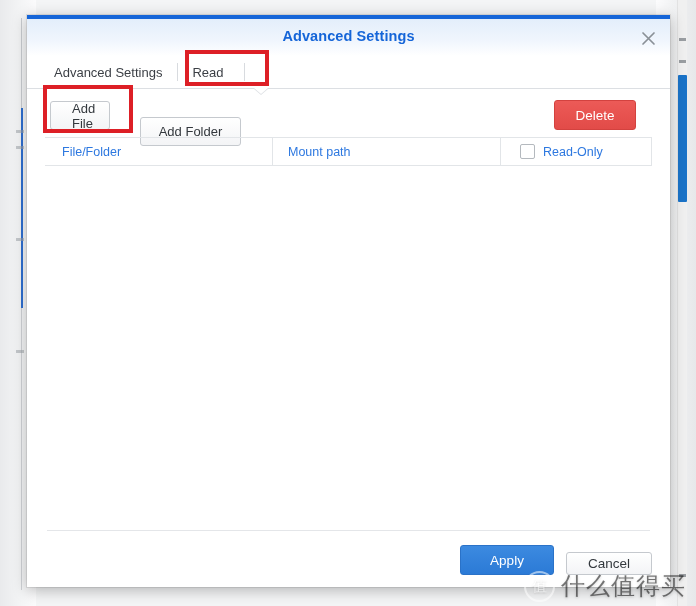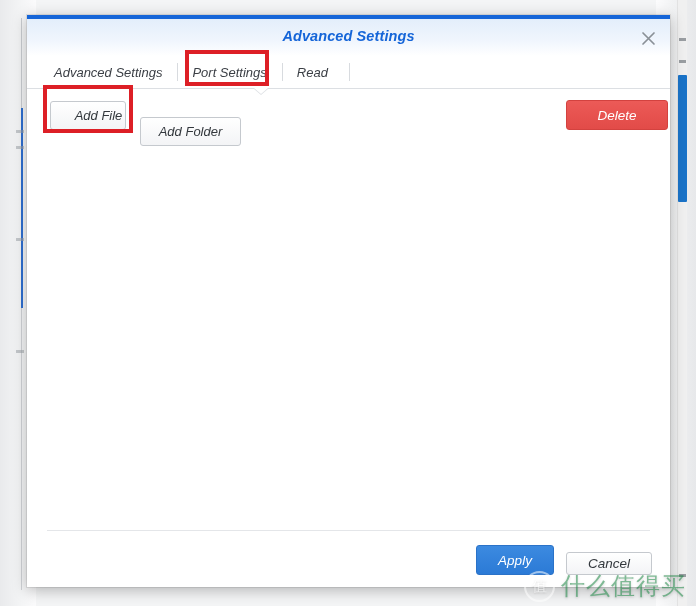--- a/index.html
+++ b/index.html
@@ -104,21 +104,20 @@
   
   .modal {
     position: absolute;
     left: 27px;
     top: 15px;
     width: 643px;
     height: 572px;
     background: #ffffff;
     box-shadow: 0 3px 14px rgba(0,0,0,0.28), 0 0 0 1px rgba(0,0,0,0.08);
     overflow: hidden;
-    font-style: italic;
   }
   .modal-topbar {
     position: absolute;
     left: 0; top: 0;
     width: 100%;
     height: 4px;
     background: #1565d8;
   }
   .titlebar {
     position: absolute;
@@ -243,36 +242,36 @@
   }
   .btn-default {
     background: linear-gradient(to bottom, #ffffff 0%, #f3f4f6 100%);
     border: 1px solid #c5c9ce;
     color: #33383d;
   }
   .btn-add-file {
     position: absolute;
     left: 23px;
     top: 12px;
-    width: 76px;
+    width: 60px;
     height: 29px;
     padding-left: 21px;
   }
   .btn-add-folder {
     position: absolute;
     left: 113px;
     top: 28px;
     width: 101px;
     height: 29px;
   }
   .btn-delete {
     position: absolute;
-    right: 2px;
+    right: 34px;
     top: 11px;
-    width: 102px;
+    width: 82px;
     height: 30px;
     background: linear-gradient(to bottom, #ec5a57 0%, #e24b48 100%);
     border: 1px solid #d3423f;
     color: #ffffff;
     font-size: 13.5px;
   }
 
   
   .table-head {
     position: absolute;
@@ -338,21 +337,21 @@
     left: 20px;
     right: 20px;
     bottom: 56px;
     height: 1px;
     background: #e4e6e9;
   }
   .btn-apply {
     position: absolute;
     right: 116px;
     bottom: 12px;
-    width: 78px;
+    width: 94px;
     height: 30px;
     background: linear-gradient(to bottom, #3c8ae0 0%, #2b7ad6 100%);
     border: 1px solid #2a72c8;
     color: #ffffff;
     font-size: 13.5px;
   }
   .btn-cancel {
     position: absolute;
     right: 18px;
     bottom: 12px;
@@ -403,21 +402,21 @@
     display: flex;
     align-items: center;
     justify-content: center;
     font-size: 15px;
     color: #ffffff;
     font-family: "DejaVu Sans", sans-serif;
     text-shadow: 0 1px 2px rgba(0,0,0,.28);
   }
   .wm-text {
     font-size: 24px;
-    color: #15803d;
+    color: #000000;
     font-family: "DejaVu Sans", sans-serif;
     letter-spacing: 1px;
     text-shadow: 0 1px 3px rgba(0,0,0,.32);
   }
 </style>
 </head>
 <body>
 
 <div id="root">
 
@@ -449,43 +448,53 @@
           <path d="M2 2 L13 13 M13 2 L2 13" stroke="#8a9097" stroke-width="1.7" fill="none" stroke-linecap="round"></path>
         </svg>
       </div>
     </div>
 
     <div class="tabstrip">
       <div class="tab">
         <span>Advanced Settings</span>
       </div>
       <div class="tab">
-        <span>Port Settings</span>
-      </div>
-      <div class="tab">
         <span>Read</span>
       </div>
       <div class="tab-end-divider"></div>
     </div>
     <div class="tab-notch"></div>
 
     <div class="body-area">
 
       <div class="toolbar">
         <div class="btn btn-default btn-add-file">
           <span>Add File</span>
         </div>
         <div class="btn btn-default btn-add-folder">
           <span>Add Folder</span>
         </div>
         <div class="btn btn-delete">
           <span>Delete</span>
         </div>
       </div>
 
+      <div class="table-head">
+        <div class="th th-file">
+          <span>File/Folder</span>
+        </div>
+        <div class="th th-mount">
+          <span>Mount path</span>
+        </div>
+        <div class="th th-ro">
+          <span class="ro-checkbox"></span>
+          <span>Read-Only</span>
+          <span class="th-tail"></span>
+        </div>
+      </div>
 
       <div class="table-body"></div>
 
       <div class="footer-sep"></div>
       <div class="btn btn-apply">
         <span>Apply</span>
       </div>
       <div class="btn btn-default btn-cancel">
         <span>Cancel</span>
       </div>

